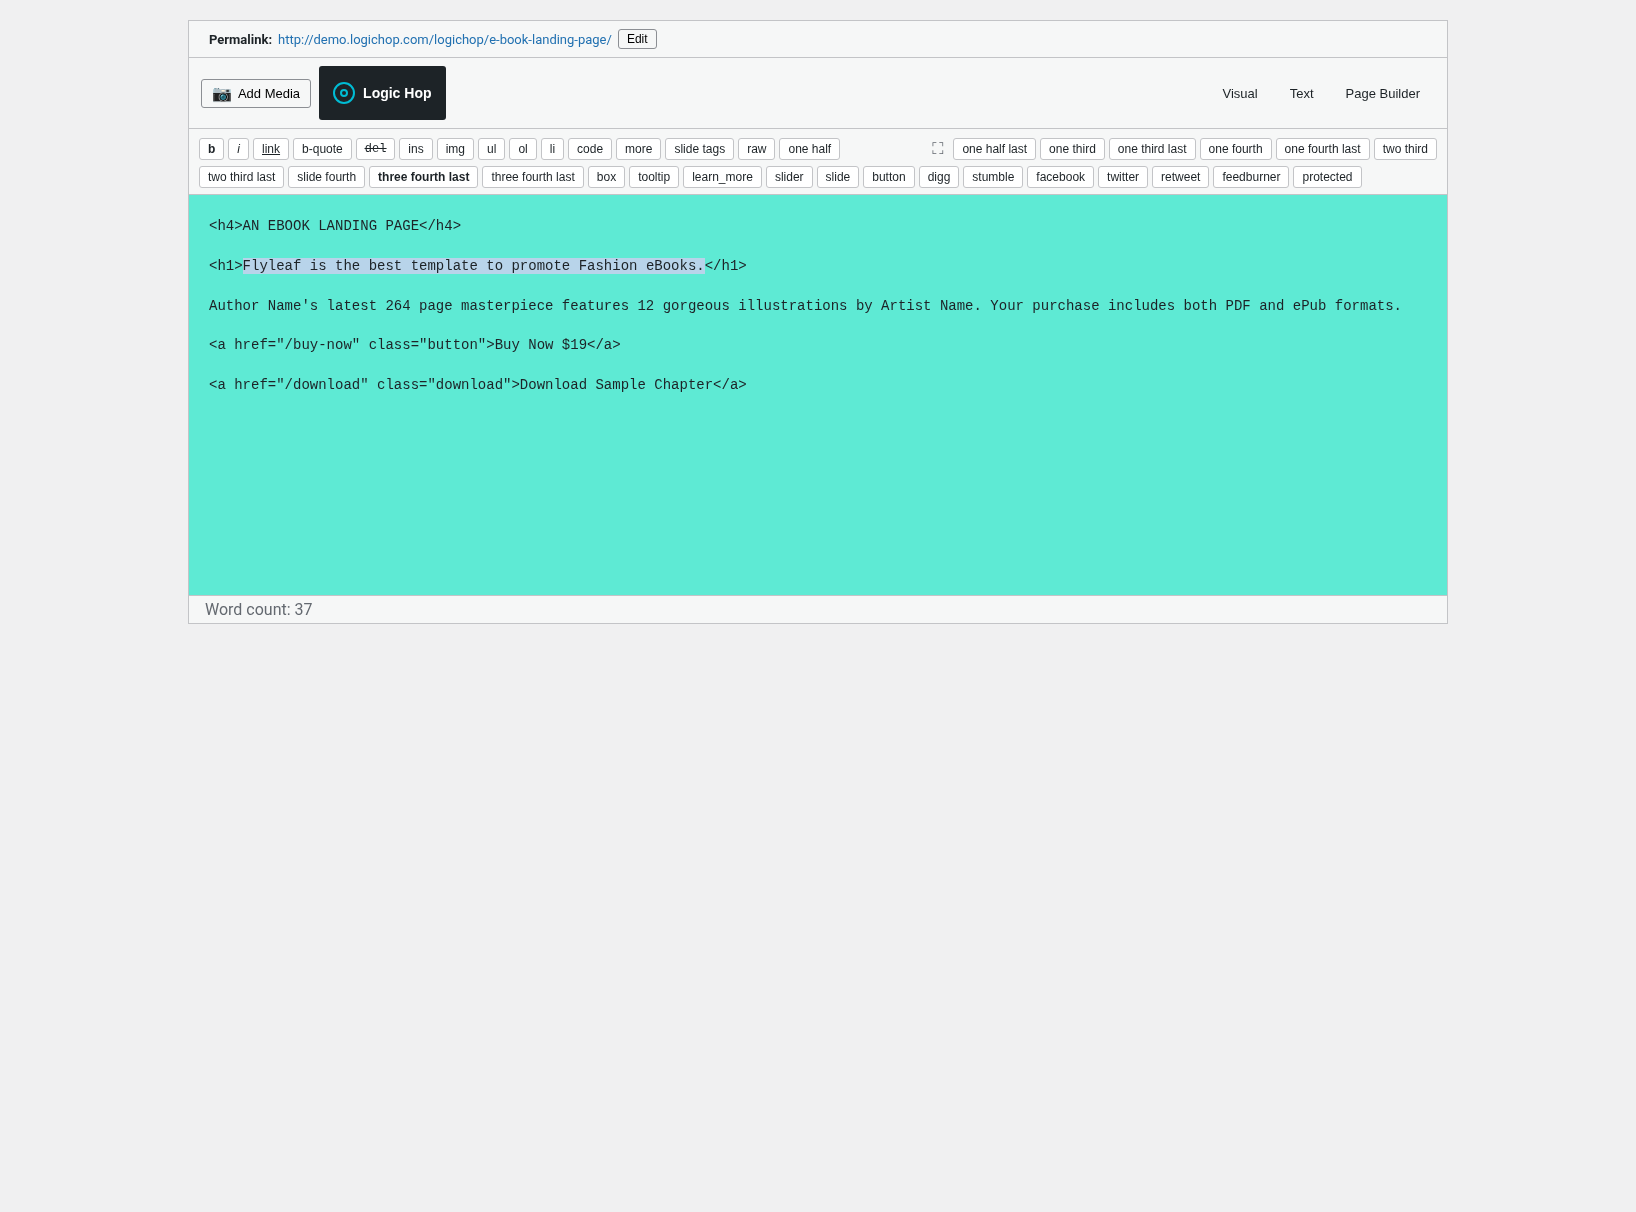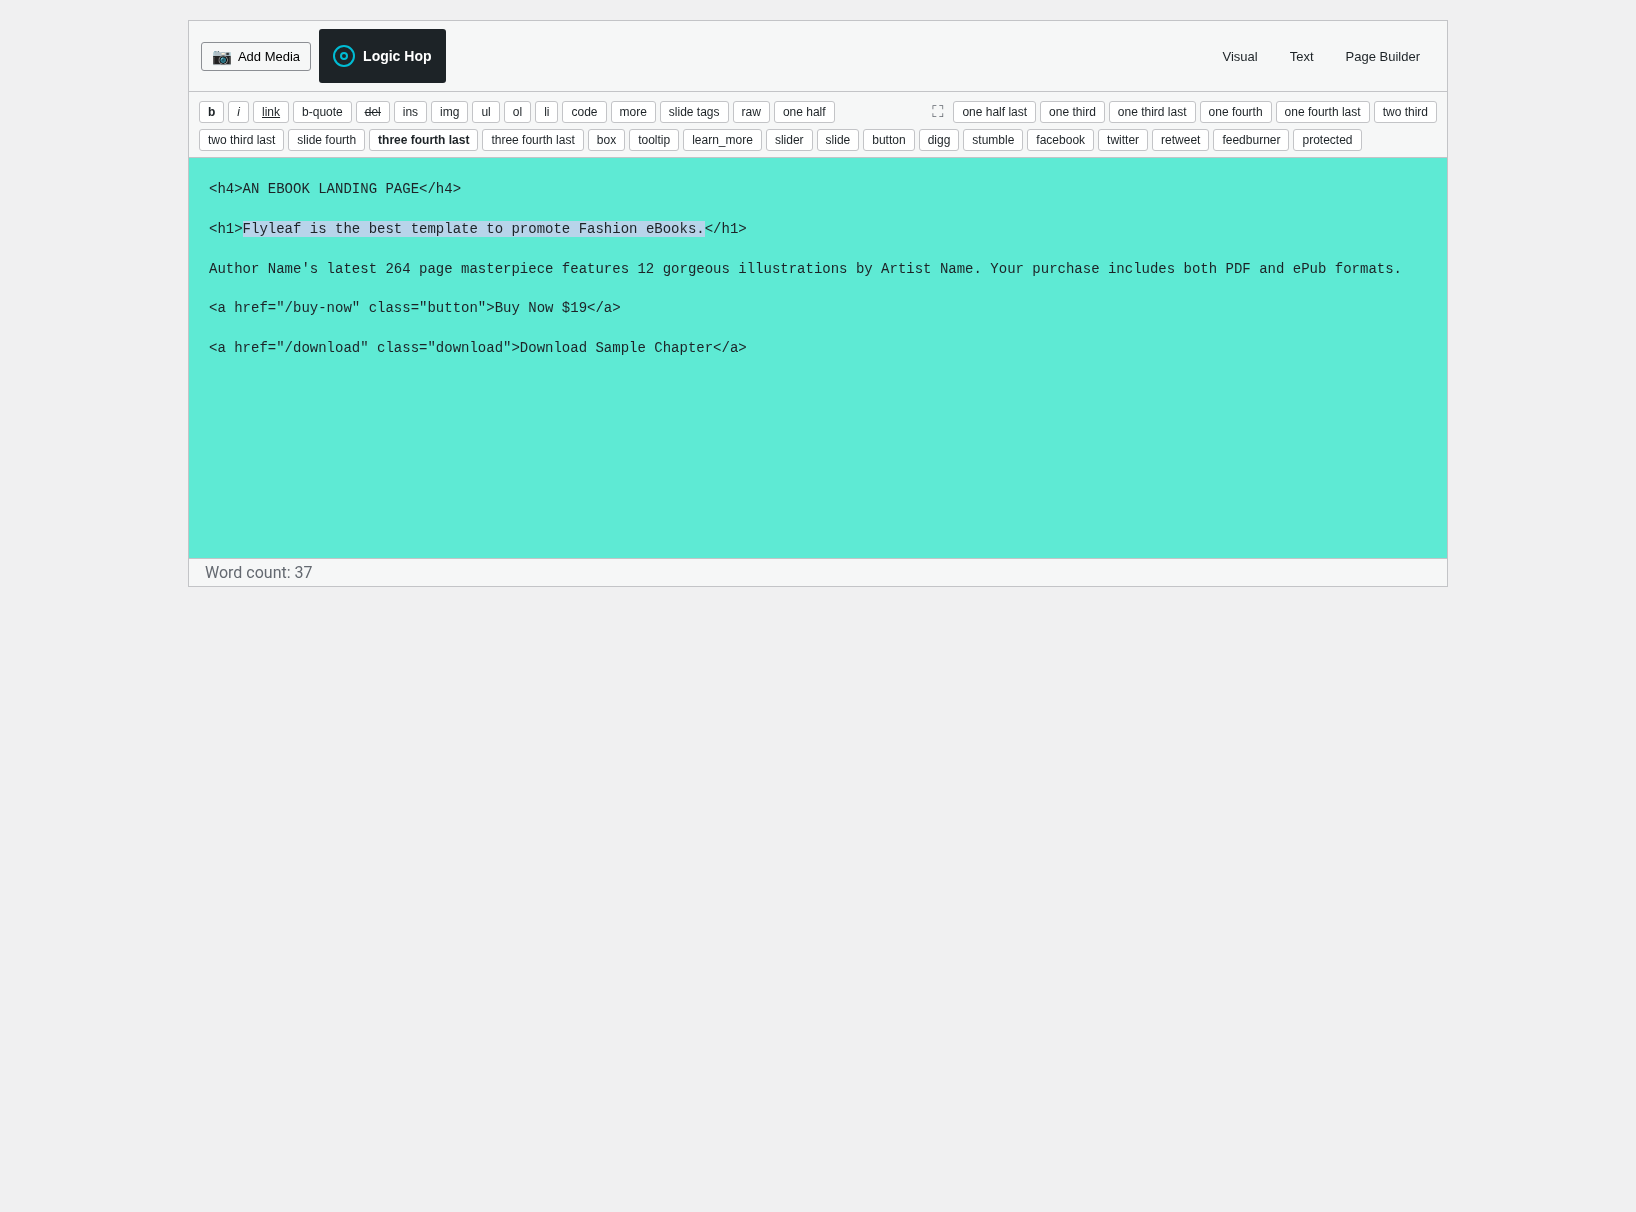--- a/index.html
+++ b/index.html
@@ -137,21 +137,21 @@
       background: #fff;
       cursor: pointer;
       border-radius: 3px;
       font-size: 12px;
       color: #1d2327;
       white-space: nowrap;
     }
     .fmt-btn-bold { font-weight: 700; }
     .fmt-btn-italic { font-style: italic; }
     .fmt-btn-underline { text-decoration: underline; }
-    .fmt-btn-strikethrough { text-decoration: line-through; }
+    .fmt-btn-strikethrough { text-decoration: line-through; font-family: Liberation Mono, monospace; }
     .expand-icon {
       margin-left: auto;
       padding: 4px 6px;
       cursor: pointer;
       font-size: 16px;
       color: #646970;
     }
     .content-area {
       padding: 20px;
       min-height: 400px;
@@ -174,20 +174,25 @@
       font-size: 16px;
       color: #646970;
     }
   </style>
 </head>
 <body>
 
 <div class="editor-container">
 
 
+  <div class="permalink-bar">
+    <span class="permalink-label">Permalink:</span>
+    <a class="permalink-link" href="#">http://demo.logichop.com/logichop/e-book-landing-page/</a>
+    <button class="permalink-edit-btn">Edit</button>
+  </div>
 
   <div class="toolbar-top">
     <div class="toolbar-left">
       <button class="add-media-btn">
         <span class="camera-icon">📷</span>
         <span>Add Media</span>
       </button>
       <button class="logic-hop-btn">
         <span class="logic-hop-icon">
           <span class="logic-hop-icon-inner"></span>

